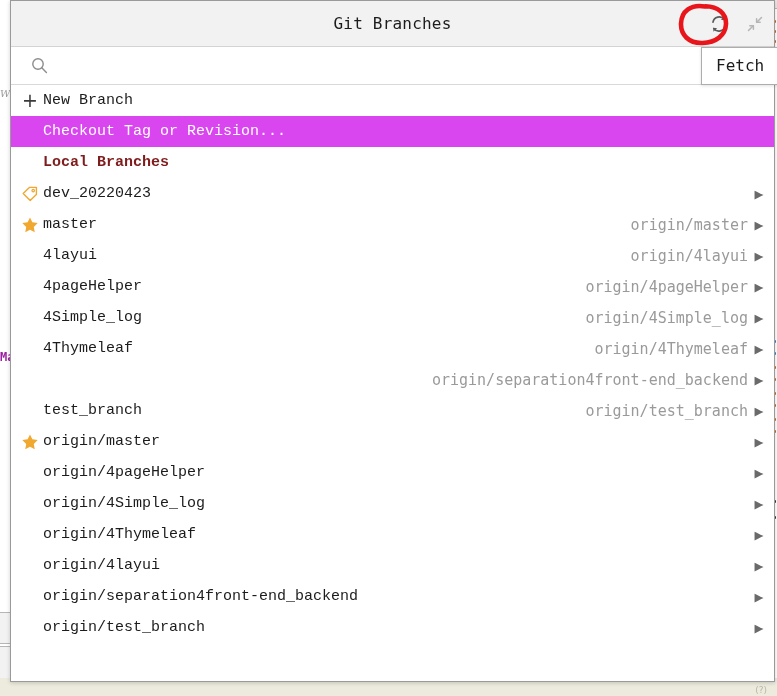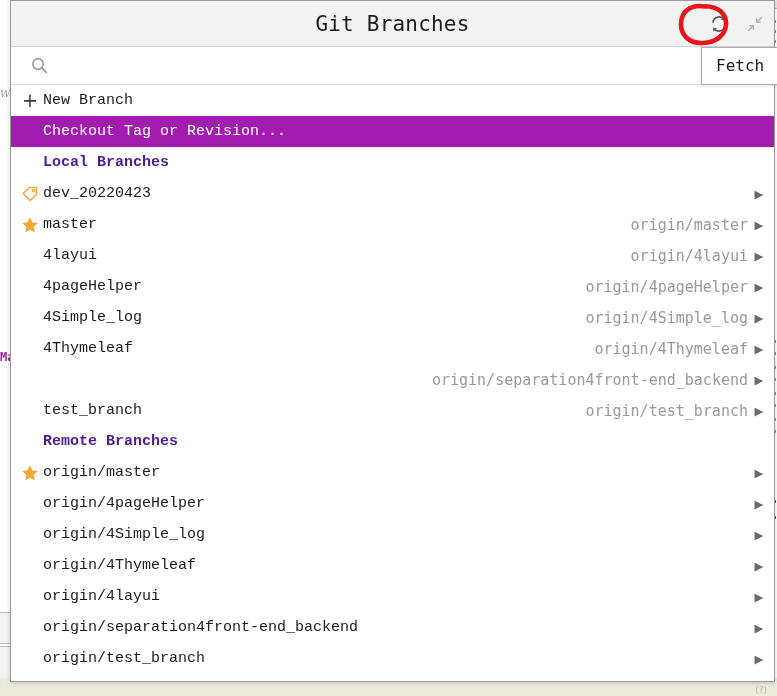--- a/index.html
+++ b/index.html
@@ -103,21 +103,21 @@
     height: 45px;
     min-height: 45px;
     background: #f2f2f2;
     border-bottom: 1px solid #d4d4d4;
     display: flex;
     align-items: center;
     justify-content: center;
   }
   .title-text {
     font-family: "DejaVu Sans Mono", "Liberation Mono", monospace;
-    font-size: 21px;
+    font-size: 16px;
     color: #1c1c1c;
     letter-spacing: 0.2px;
     user-select: none;
   }
   .titlebar-actions {
     position: absolute;
     right: 8px;
     top: 0;
     height: 45px;
     display: flex;
@@ -194,27 +194,27 @@
     align-items: center;
     padding: 0 8px 0 10px;
     box-sizing: border-box;
     font-family: "DejaVu Sans Mono", "Liberation Mono", monospace;
     font-size: 15px;
     color: #1c1c1c;
     white-space: nowrap;
   }
   .row.action { }
   .row.selected {
-    background: #a21caf;
+    background: #d946ef;
     color: #ffffff;
   }
   .row.header-row {
     font-weight: bold;
     font-size: 15px;
-    color: #4c1d95;
+    color: #7f1d1d;
     height: 31px;
   }
   .row-icon {
     width: 22px;
     min-width: 22px;
     display: flex;
     align-items: center;
     justify-content: flex-start;
   }
   .row-icon.empty { }
@@ -407,24 +407,20 @@
     </div>
 
     <div class="row indent">
       <span class="row-icon empty"></span>
       <span class="row-label">test_branch</span>
       <span class="row-spacer"></span>
       <span class="row-tracking">origin/test_branch</span>
       <span class="row-arrow">▶</span>
     </div>
 
-    <div class="row header-row">
-      <span class="row-icon empty"></span>
-      <span class="row-label">Remote Branches</span>
-    </div>
 
     <div class="row indent">
       <span class="row-icon">
         <svg width="18" height="18" viewBox="0 0 18 18" aria-hidden="true">
           <path d="M9 1.4 L11.35 6.35 L16.7 7.1 L12.8 10.95 L13.75 16.3 L9 13.75 L4.25 16.3 L5.2 10.95 L1.3 7.1 L6.65 6.35 Z" fill="#f0a830"></path>
         </svg>
       </span>
       <span class="row-label">origin/master</span>
       <span class="row-spacer"></span>
       <span class="row-tracking"></span>

